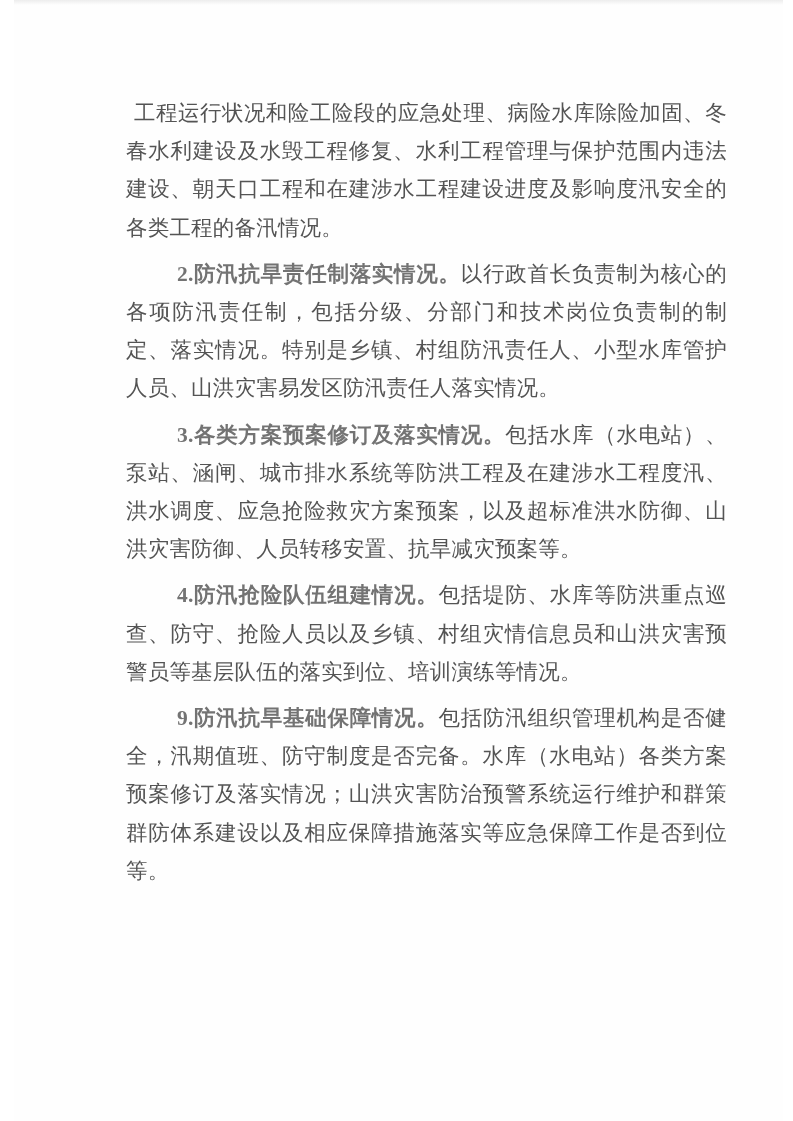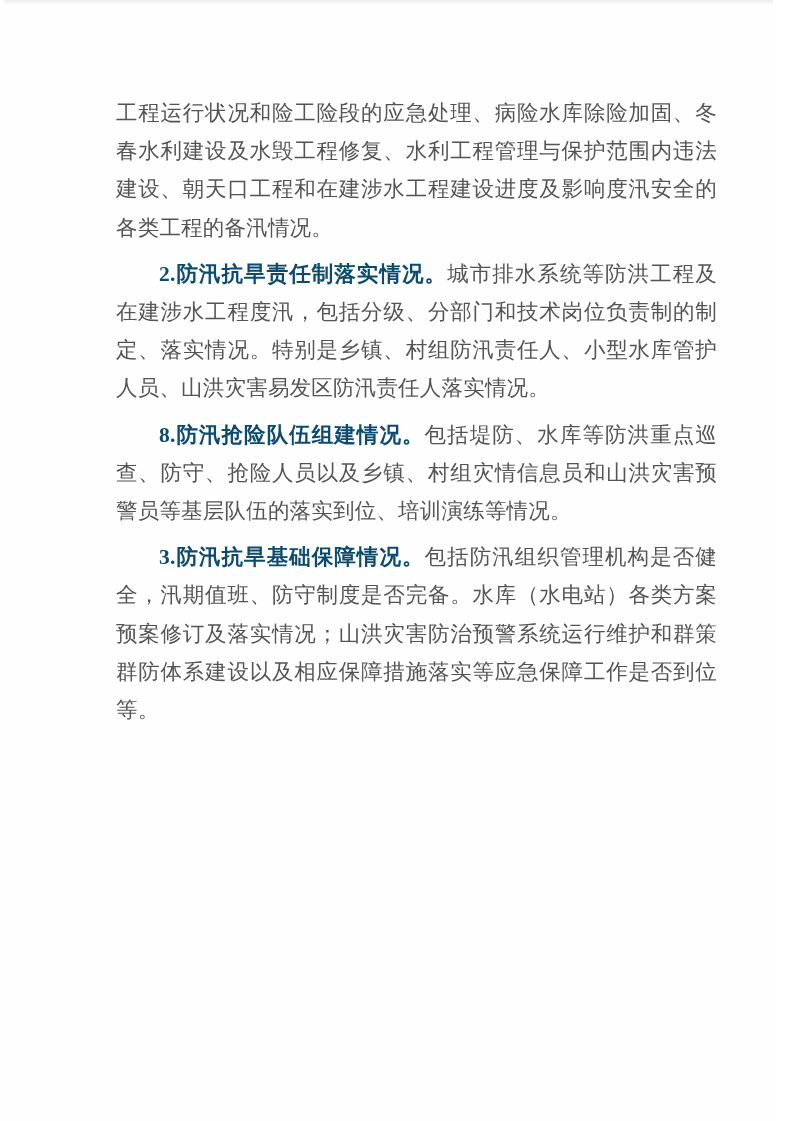--- a/index.html
+++ b/index.html
@@ -6,21 +6,21 @@
   html, body {
     margin: 0;
     padding: 0;
     width: 793px;
     height: 1121px;
     background: #ffffff;
     font-family: "Liberation Serif", "DejaVu Serif", serif;
   }
   .page {
     position: absolute;
-    left: 4px; top: 0;
+    left: 14px; top: 0;
     width: 769px;
     height: 1121px;
     background: #fefefe;
     overflow: hidden;
   }
   
   .scan-edge {
     position: absolute;
     left: 0; top: 0;
     width: 793px;
@@ -40,36 +40,38 @@
   }
   .para {
     margin: 0 0 8px 0;
     padding: 0;
   }
   .para.indent {
     text-indent: 43px;
   }
   .lead {
     font-weight: 700;
-    color: #0c4a6e;
+    color: #737373;
+    margin-left: 8px;
   }
 </style>
 </head>
 <body>
 
 <div class="page">
   <div class="scan-edge"></div>
 
   <div class="content">
 
     <p class="para"><b class="lead"></b><span>工程运行状况和险工险段的应急处理、病险水库除险加固、冬春水利建设及水毁工程修复、水利工程管理与保护范围内违法建设、朝天口工程和在建涉水工程建设进度及影响度汛安全的各类工程的备汛情况。</span></p>
 
-    <p class="para indent"><b class="lead">2.防汛抗旱责任制落实情况。</b><span>城市排水系统等防洪工程及在建涉水工程度汛，包括分级、分部门和技术岗位负责制的制定、落实情况。特别是乡镇、村组防汛责任人、小型水库管护人员、山洪灾害易发区防汛责任人落实情况。</span></p>
+    <p class="para indent"><b class="lead">2.防汛抗旱责任制落实情况。</b><span>以行政首长负责制为核心的各项防汛责任制，包括分级、分部门和技术岗位负责制的制定、落实情况。特别是乡镇、村组防汛责任人、小型水库管护人员、山洪灾害易发区防汛责任人落实情况。</span></p>
+
+    <p class="para indent"><b class="lead">3.各类方案预案修订及落实情况。</b><span>包括水库（水电站）、泵站、涵闸、城市排水系统等防洪工程及在建涉水工程度汛、洪水调度、应急抢险救灾方案预案，以及超标准洪水防御、山洪灾害防御、人员转移安置、抗旱减灾预案等。</span></p>
+
+    <p class="para indent"><b class="lead">4.防汛抢险队伍组建情况。</b><span>包括堤防、水库等防洪重点巡查、防守、抢险人员以及乡镇、村组灾情信息员和山洪灾害预警员等基层队伍的落实到位、培训演练等情况。</span></p>
 
 
-    <p class="para indent"><b class="lead">8.防汛抢险队伍组建情况。</b><span>包括堤防、水库等防洪重点巡查、防守、抢险人员以及乡镇、村组灾情信息员和山洪灾害预警员等基层队伍的落实到位、培训演练等情况。</span></p>
-
-
-    <p class="para indent"><b class="lead">3.防汛抗旱基础保障情况。</b><span>包括防汛组织管理机构是否健全，汛期值班、防守制度是否完备。水库（水电站）各类方案预案修订及落实情况；山洪灾害防治预警系统运行维护和群策群防体系建设以及相应保障措施落实等应急保障工作是否到位等。</span></p>
+    <p class="para indent"><b class="lead">9.防汛抗旱基础保障情况。</b><span>包括防汛组织管理机构是否健全，汛期值班、防守制度是否完备。水库（水电站）各类方案预案修订及落实情况；山洪灾害防治预警系统运行维护和群策群防体系建设以及相应保障措施落实等应急保障工作是否到位等。</span></p>
 
 
   </div>
 </div>
 
 </body></html>

